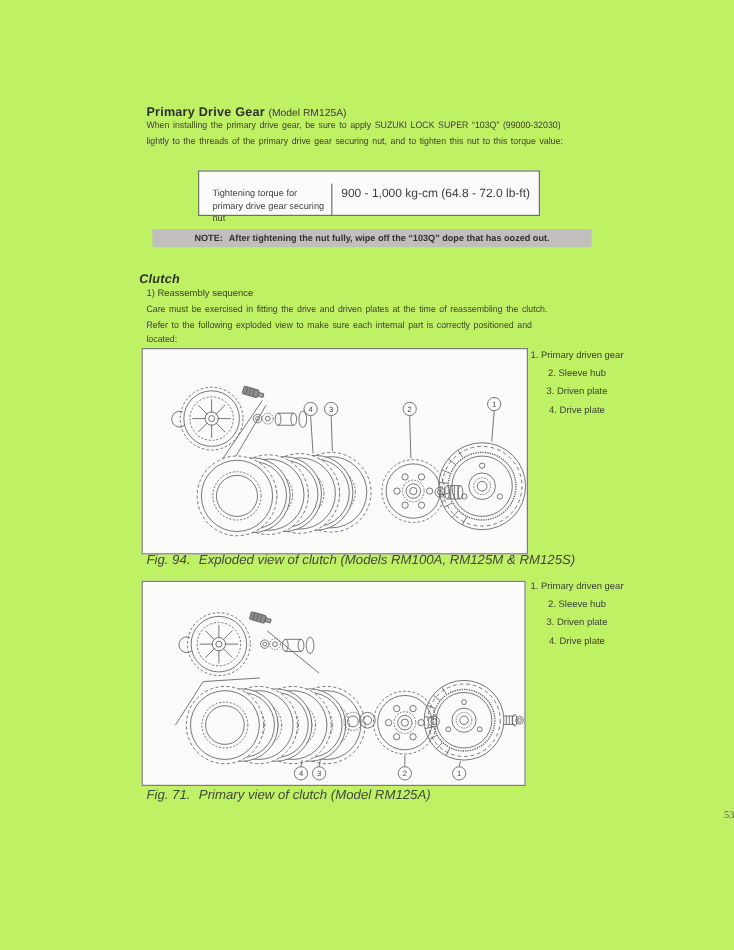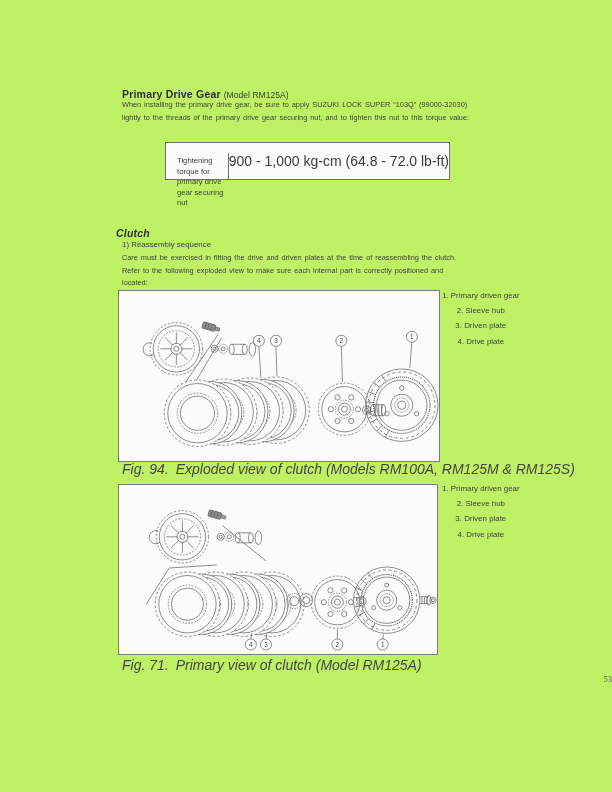--- a/index.html
+++ b/index.html
@@ -12,41 +12,41 @@
   .h-main{font-size:10.5px;font-weight:bold;color:#2e2e2e;letter-spacing:.2px;}
   .h-model{font-size:8.6px;font-weight:normal;color:#3c3c3c;margin-left:3px;letter-spacing:0;}
 
   
   .para{font-size:7.8px;line-height:12.6px;color:#404040;transform:scaleX(.94);transform-origin:0 0;}
   .para .ln{white-space:nowrap;word-spacing:1px;}
 
   
   .spec-table{left:165px;top:142px;width:283px;height:36px;border:1px solid #6f6f6f;display:flex;background:#fbfbfa;}
   .spec-table .cell-label{width:111px;border-right:1px solid #6f6f6f;padding:3px 4px 0 11px;font-size:7.7px;line-height:10.6px;color:#3f3f3f;box-sizing:border-box;margin-top:10px;}
-  .spec-table .cell-value{flex:1;display:flex;align-items:center;justify-content:center;font-size:14px;color:#3c3c3c;white-space:nowrap;text-align:right;}
+  .spec-table .cell-value{flex:1;display:flex;align-items:center;justify-content:center;font-size:10px;color:#3c3c3c;white-space:nowrap;text-align:right;}
 
   
   .note-bar{left:127px;top:191px;width:366px;height:15px;background:#c0bfbd;display:flex;align-items:center;justify-content:center;font-size:7.6px;font-weight:bold;color:#2f2f2f;white-space:nowrap;}
   .note-bar .note-label{margin-right:5px;}
 
   .step-line{font-size:7.9px;color:#3c3c3c;}
 
   
   .fig-box{border:1px solid #7c7c7c;background:#fbfbfa;}
   .fig-94{left:118px;top:290px;width:320px;height:170px;}
   .fig-95{left:118px;top:484px;width:318px;height:169px;}
   .fig-box svg{display:block;width:100%;height:100%;}
 
   
   .legend{list-style:none;margin:0;padding:0;font-size:7.9px;line-height:15.2px;color:#3d3d3d;text-align:center;}
   .legend-94{left:442px;top:288px;}
   .legend-95{left:442px;top:481px;}
 
   
-  .caption{font-size:14px;font-style:italic;color:#454545;white-space:nowrap;}
+  .caption{font-size:11px;font-style:italic;color:#454545;white-space:nowrap;}
   .caption .cap-label{margin-right:7px;}
 
   .page-num{left:0;right:0;top:674px;text-align:right;font-size:8.6px;font-family:"Liberation Serif",serif;color:#5c5c5c;}
 
   
   svg .ln-art{stroke:#5f5f5f;fill:none;stroke-width:.7;}
   svg text{font-family:"Liberation Sans",sans-serif;font-size:6.3px;fill:#474747;stroke:none;}
 </style>
 </head>
 <body>
@@ -60,20 +60,24 @@
   <div class="abs para" style="left:122px;top:99px;">
     <div class="ln">When installing the primary drive gear, be sure to apply SUZUKI LOCK SUPER “103Q” (99000-32030)</div>
     <div class="ln">lightly to the threads of the primary drive gear securing nut, and to tighten this nut to this torque value:</div>
   </div>
 
   <div class="abs spec-table">
     <div class="cell-label">Tightening torque for primary drive gear securing nut</div>
     <div class="cell-value">900 - 1,000 kg-cm (64.8 - 72.0 lb-ft)</div>
   </div>
 
+  <div class="abs note-bar">
+    <span class="note-label">NOTE:</span>
+    <span>After tightening the nut fully, wipe off the “103Q” dope that has oozed out.</span>
+  </div>
 
   <div class="abs h-main" style="left:116px;top:227px;font-style:italic;">Clutch</div>
   <div class="abs step-line" style="left:122px;top:240px;">1) Reassembly sequence</div>
 
   <div class="abs para" style="left:122px;top:252px;">
     <div class="ln">Care must be exercised in fitting the drive and driven plates at the time of reassembling the clutch.</div>
     <div class="ln">Refer to the following exploded view to make sure each internal part is correctly positioned and</div>
     <div class="ln">located:</div>
   </div>
 

